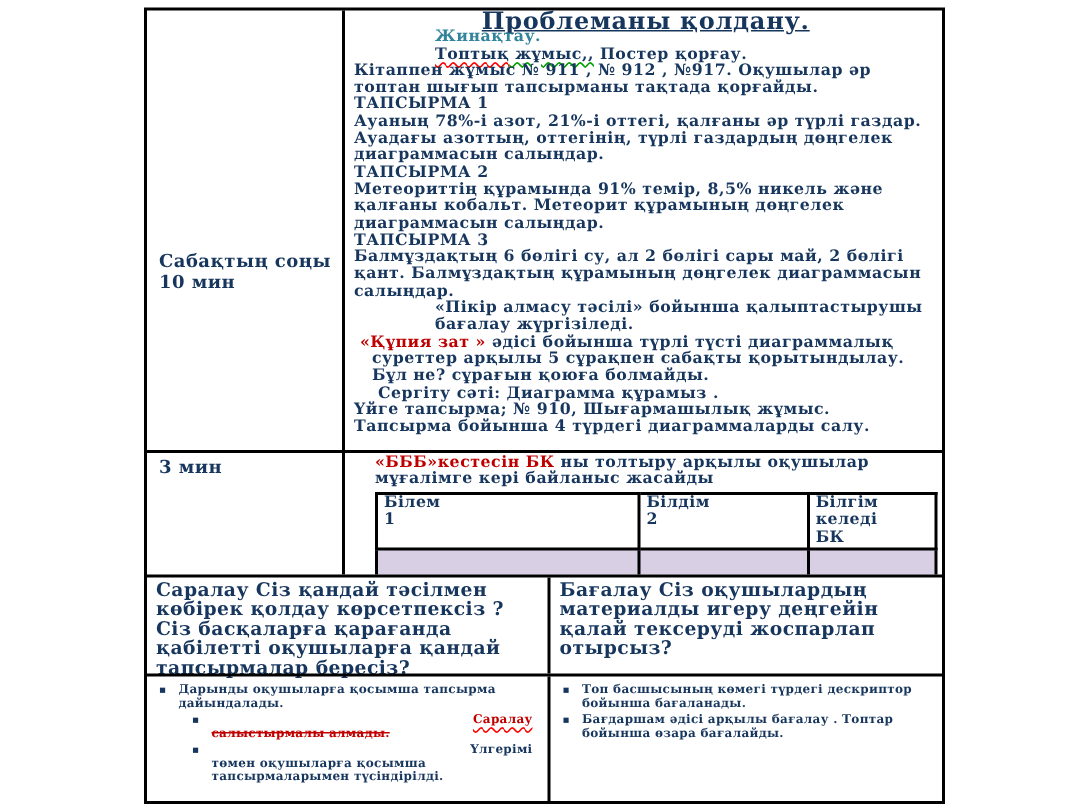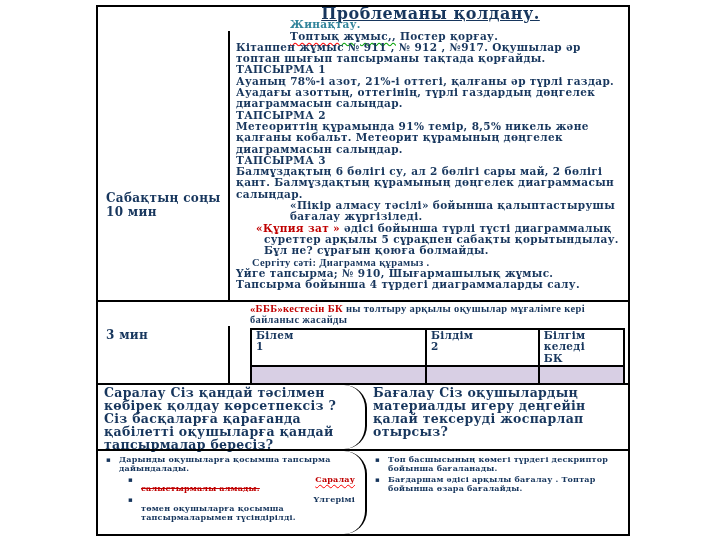--- a/index.html
+++ b/index.html
@@ -14,51 +14,51 @@
     display:flex; flex-direction:column;
   }
   .row { display:flex; box-sizing:border-box; }
   .r1 { height:293px; }
   .r2 { height:83px; border-top:2px solid #000; }
   .r3h { height:66px; border-top:2px solid #000; }
   .r3b { flex:1; border-top:2px solid #000; }
   .label-col {
     width:132px; flex:0 0 132px; box-sizing:border-box;
     border-right:2px solid #000; padding:2px 4px 0 8px;
-    font-size:12px; line-height:14px; letter-spacing:0.3px;margin-top:24px;
+    font-size:12px; line-height:14px; letter-spacing:0.3px;
   }
   .label-col.push { padding-top:160px; }
   .content-col {
     flex:1; box-sizing:border-box; padding:1px 3px 0 6px;
     font-size:10.5px; line-height:11.3px; letter-spacing:0.35px; overflow:hidden;
   }
   .p { margin:0; }
   .center { text-align:center; }
   .title { font-size:16px; text-decoration:underline; letter-spacing:0.5px; }
   .teal { color:#31849B; }
   .red  { color:#C00000; }
   .wavy-red   { text-decoration:underline; text-decoration-style:wavy; text-decoration-color:#FF0000; text-underline-offset:2px; }
   .wavy-green { text-decoration:underline; text-decoration-style:wavy; text-decoration-color:#00A000; text-underline-offset:2px; }
   .strike { text-decoration:line-through; text-decoration-color:#C00000; }
   .ind42 { margin-left:54px; }
-  .ind16 { margin-left:16px;font-family:Liberation Serif, serif; }
-  .hang  { margin-left:28px; text-indent:-8px; }
+  .ind16 { margin-left:16px; }
+  .hang  { margin-left:12px; text-indent:-8px; }
   
   .bbb {
     margin:2px 0 0 14px; width:calc(100% - 14px);
     border-collapse:collapse; table-layout:fixed;
   }
   .bbb td {
     border:2px solid #000; padding:0 4px 1px 4px; vertical-align:top;
     font-size:10.5px; line-height:11.5px; letter-spacing:0.3px;
   }
   .bbb .c1 { width:48%;border-radius:15px; } .bbb .c2 { width:30%; } .bbb .c3 { width:22%; }
   .bbb tr.empty td { background:#D8CFE4; height:17px; border-top:2px solid #000; }
   
-  .f-left  { width:269px; flex:0 0 269px; box-sizing:border-box; border-right:2px solid #000; padding:2px 6px 0 6px;border-radius:23px; }
+  .f-left  { width:269px; flex:0 0 269px; box-sizing:border-box; border-right:2px solid #000; padding:2px 6px 0 6px; }
   .f-right { flex:1; box-sizing:border-box; padding:2px 6px 16px 6px; }
   .f-head  { font-size:12.5px; line-height:12.9px; letter-spacing:0.3px; }
   .bullets { font-size:8px; line-height:9px; letter-spacing:0.2px; }
   .bul { display:flex; margin:2px 0 0 2px; }
   .bul.sub { margin-left:24px; }
   .bul .bq { flex:0 0 13px; text-align:left; font-size:7px; line-height:9px; }
   .bul .bt { flex:1; }
   .alignr { text-align:right; padding-right:4px; }
 </style>
 </head>

